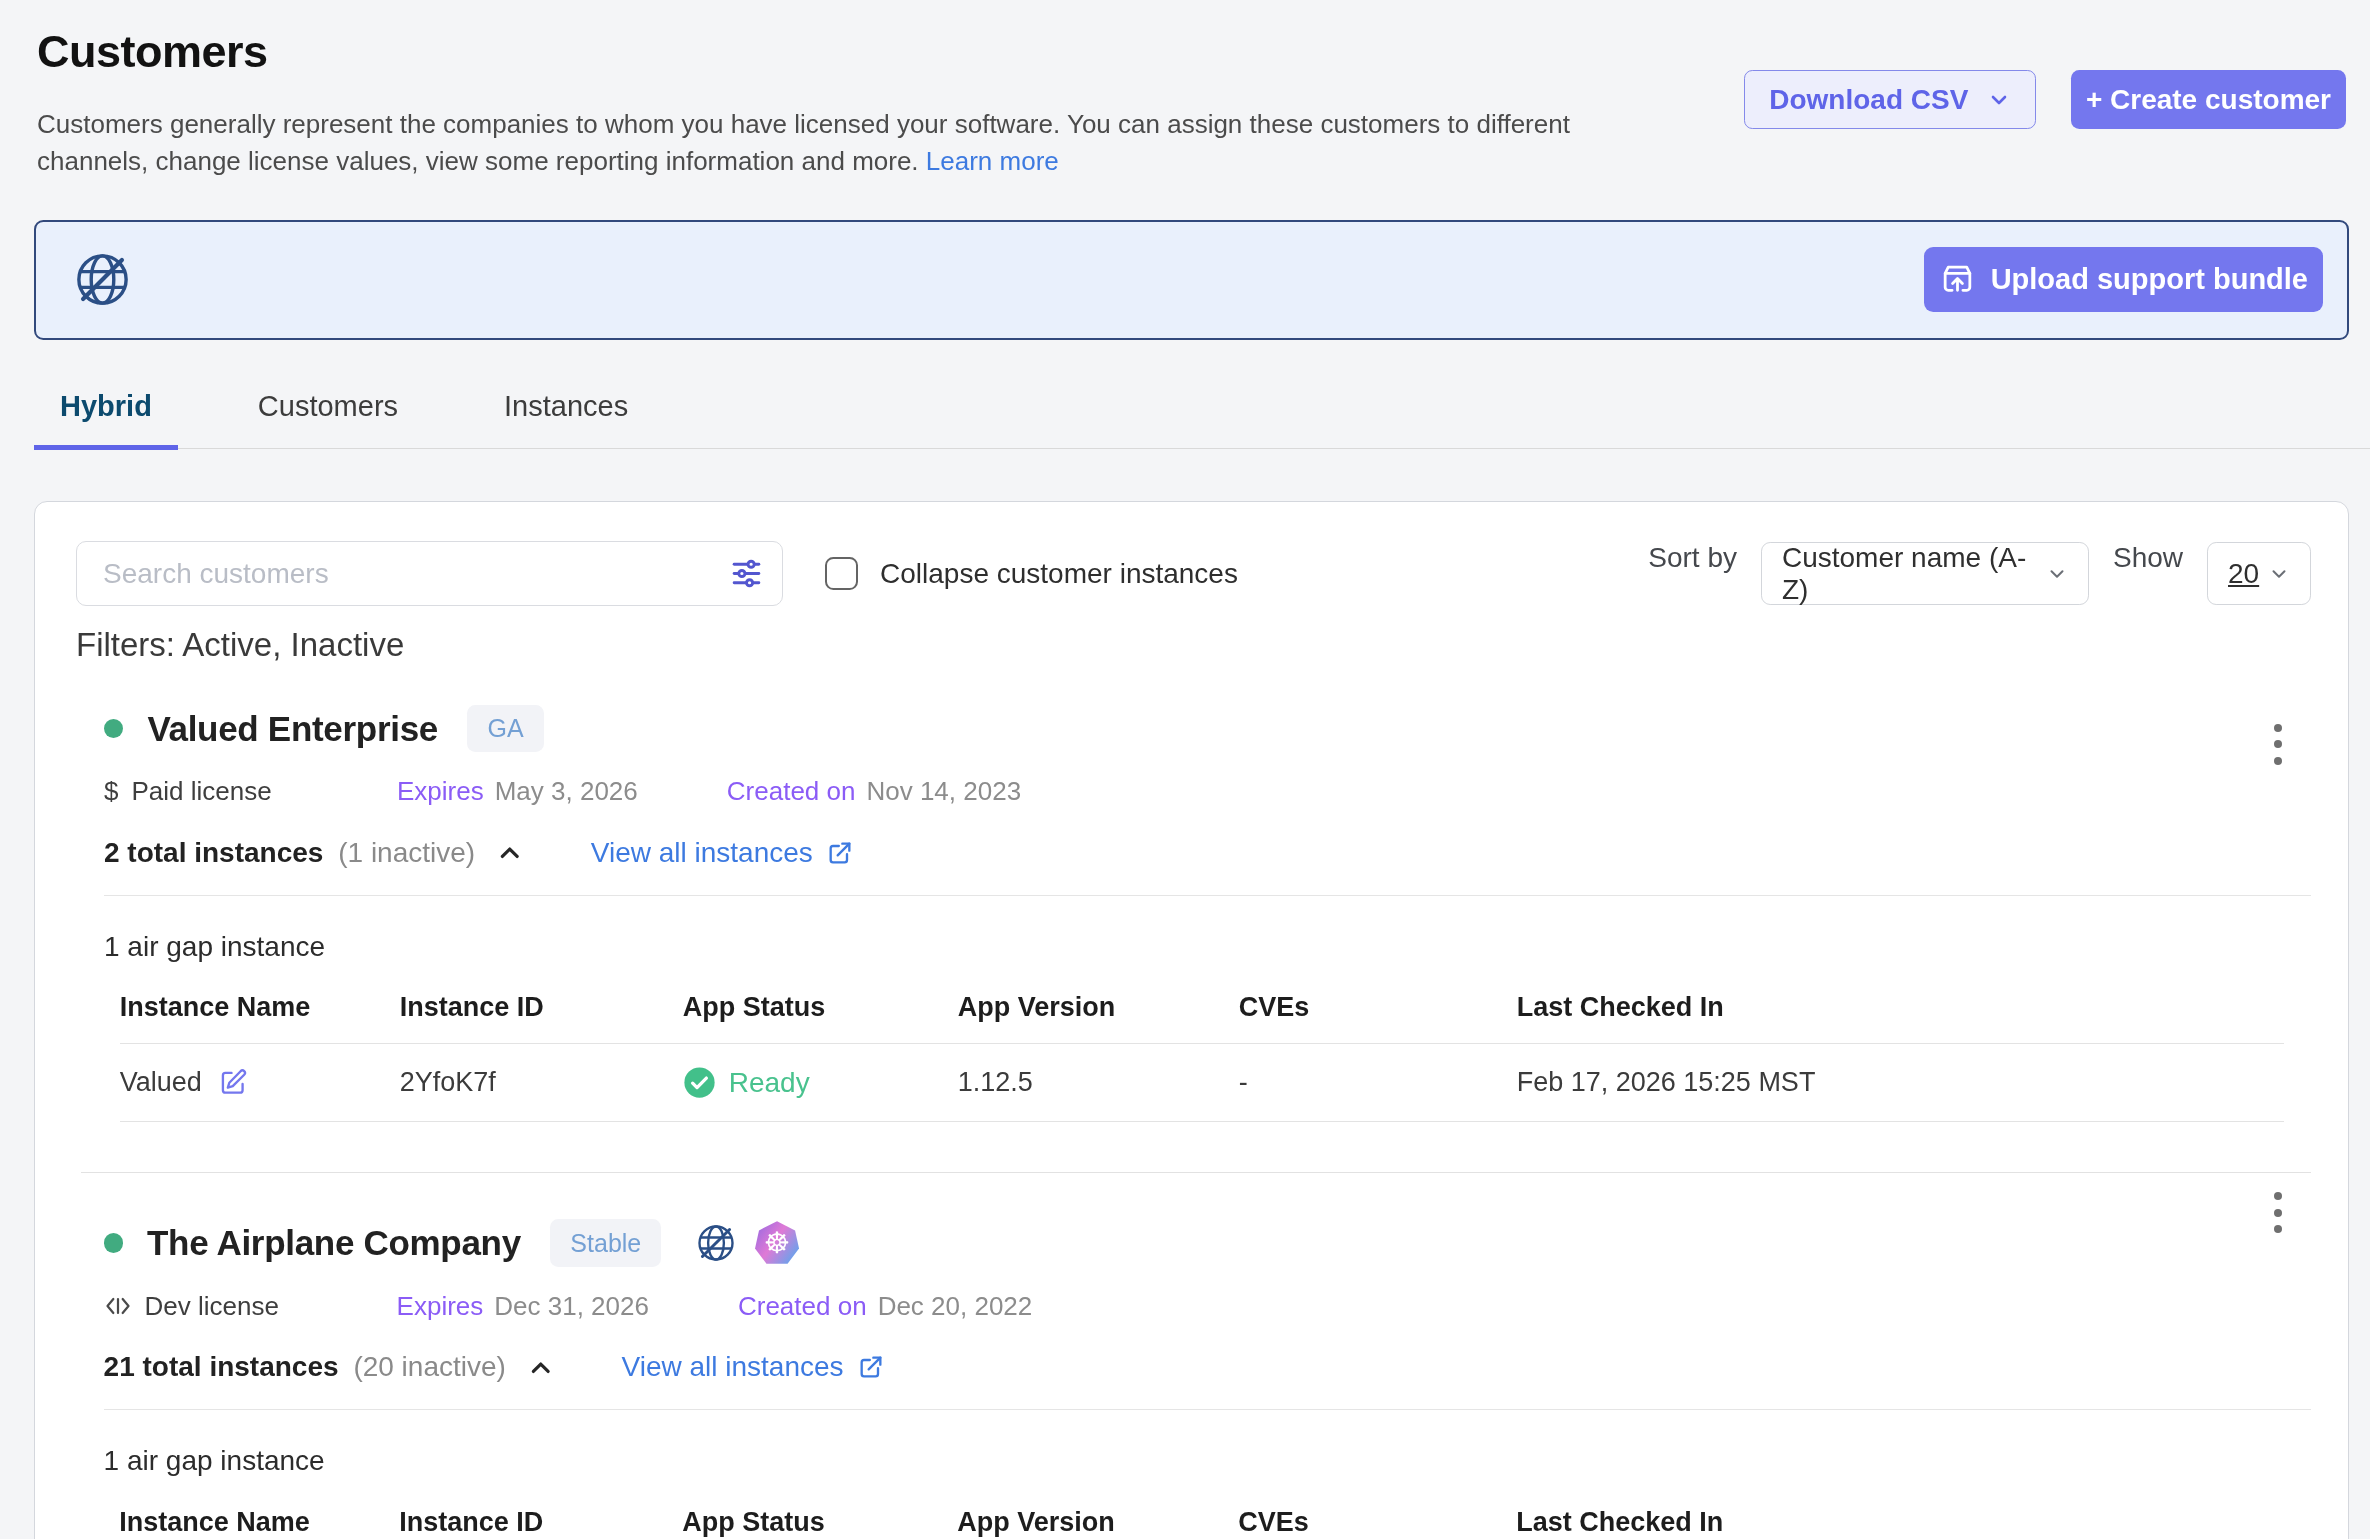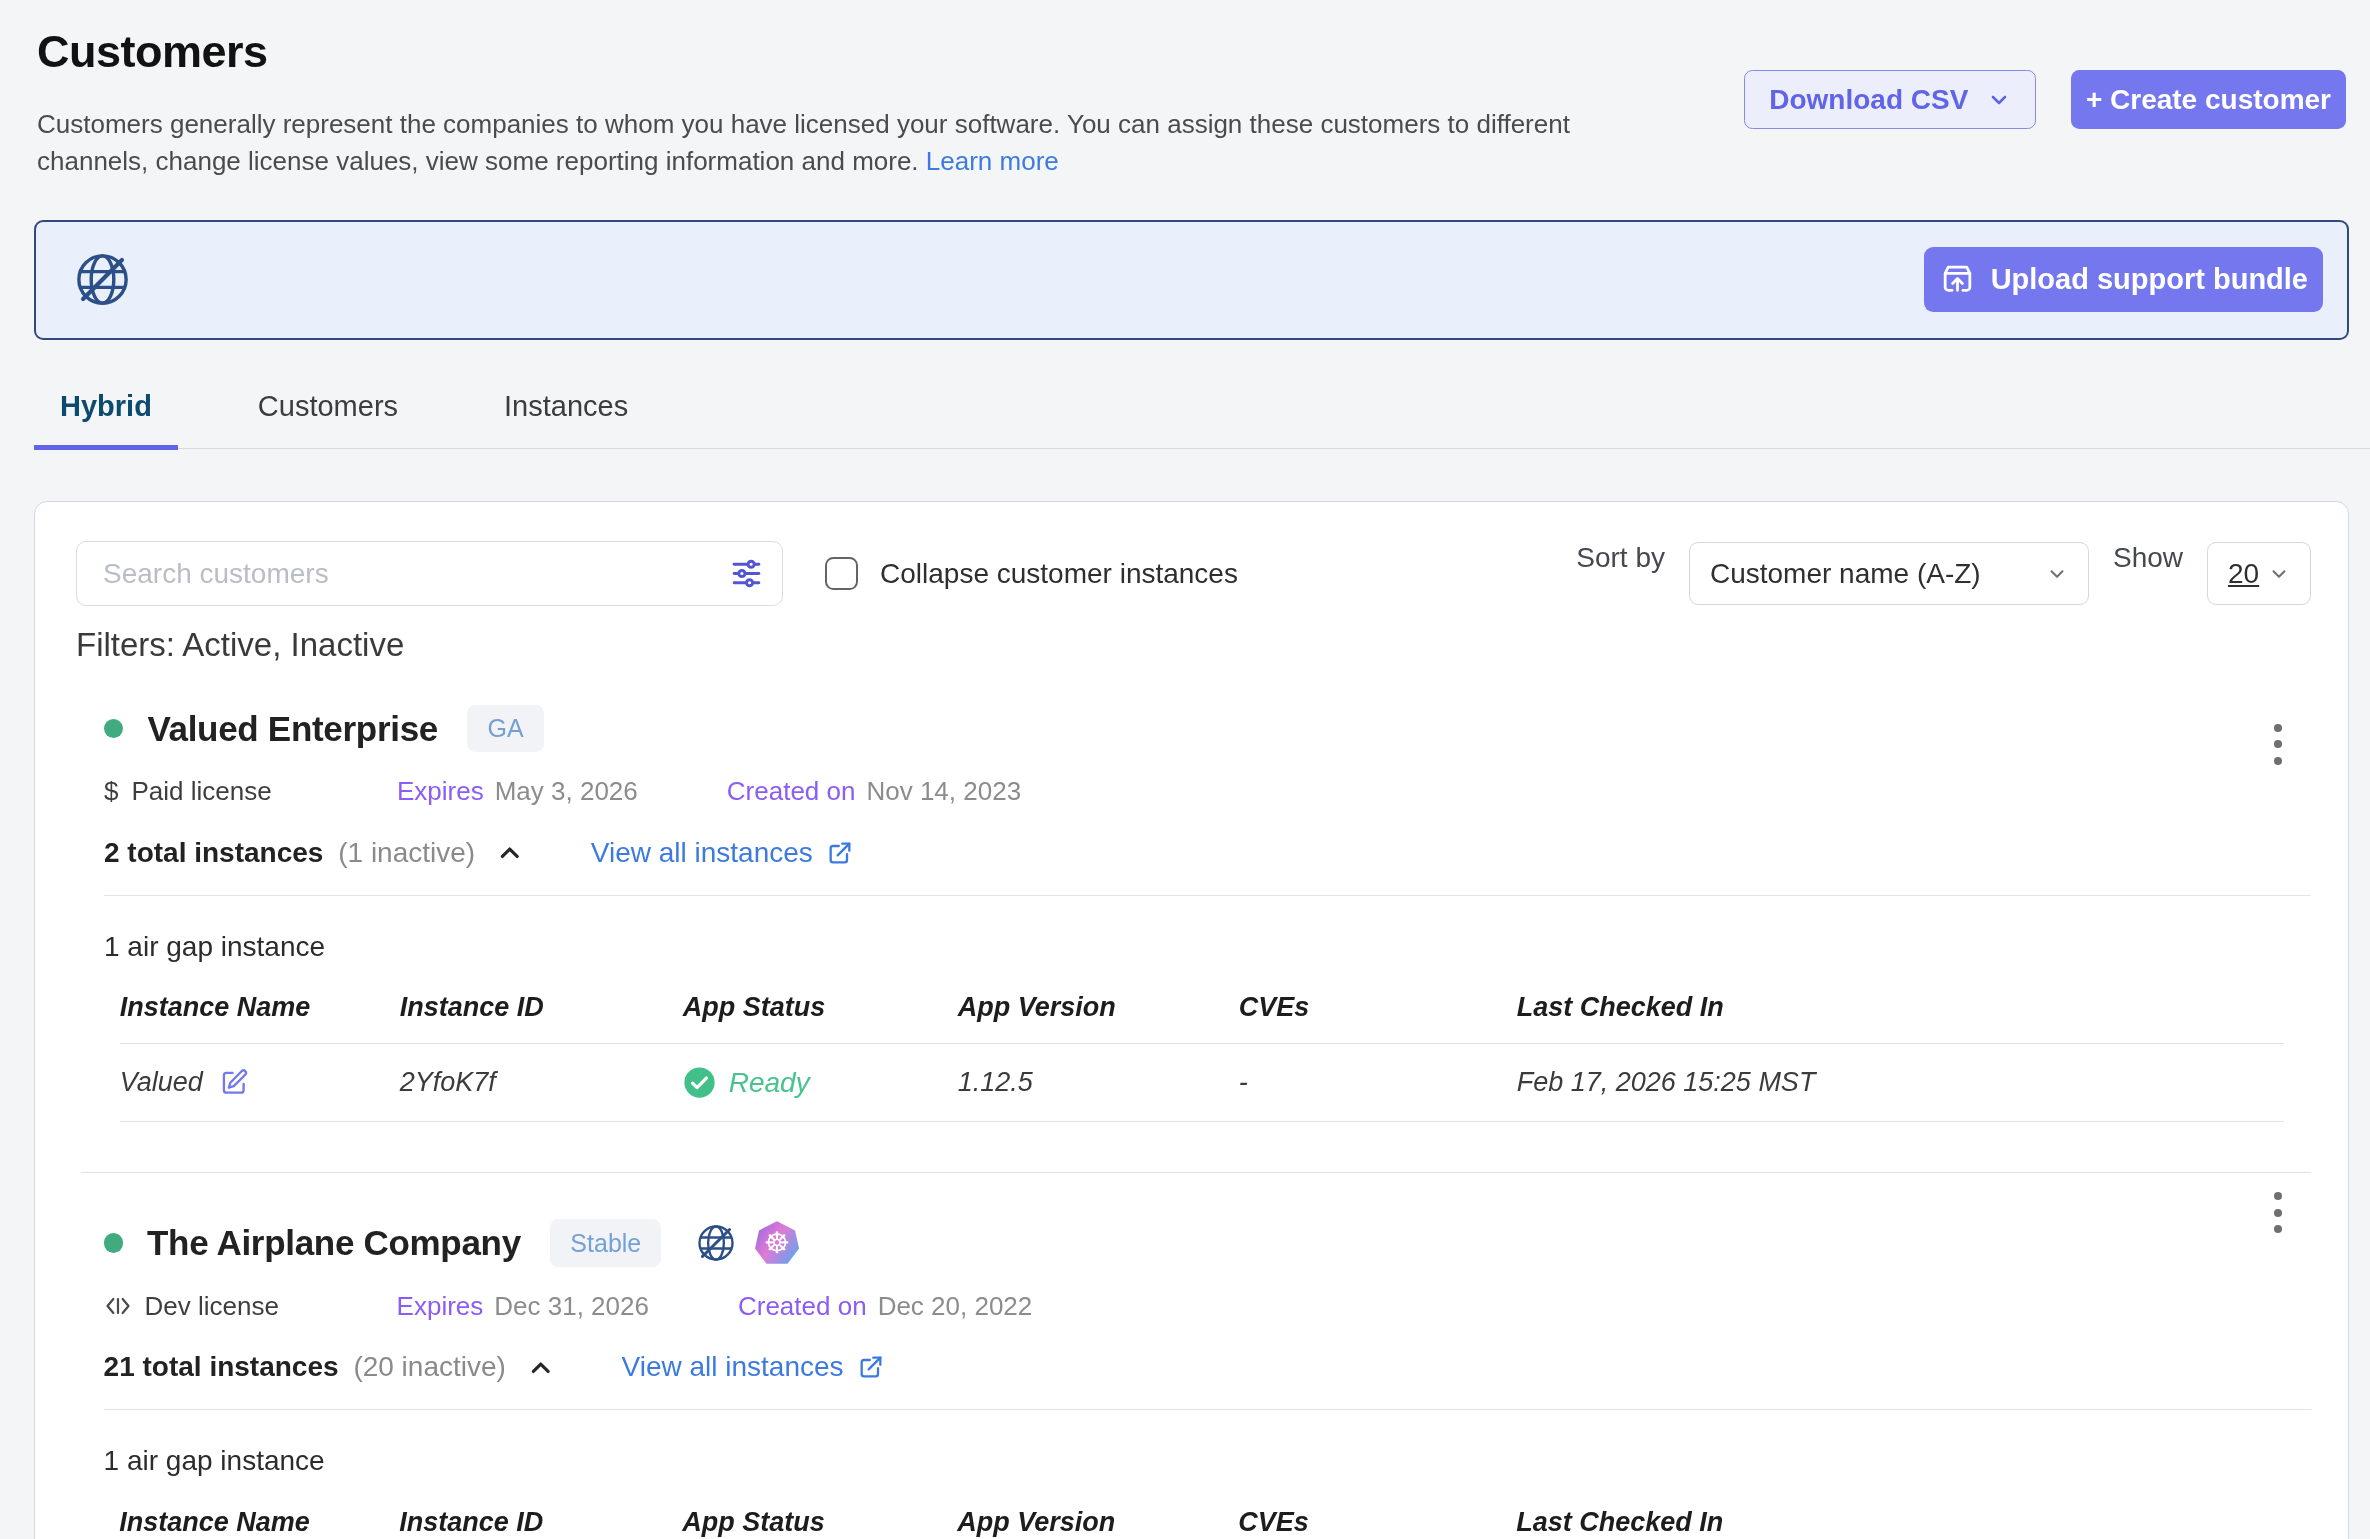--- a/index.html
+++ b/index.html
@@ -42,21 +42,21 @@
   .toolbar { display:flex; align-items:center; }
   .search { width:707px; height:65px; border:1.8px solid #dadce1; border-radius:10px; display:flex; align-items:center;
             padding:0 16.6px 0 24px; background:#fff; }
   .search input { border:none; outline:none; flex:1; font-size:28px; color:#333; background:transparent; font-family:"Liberation Sans", sans-serif; }
   .search input::placeholder { color:#b9bdc6; }
   .collapse { margin-left:42px; display:flex; align-items:center; gap:22px; font-size:28px; color:#2e2e2e; cursor:pointer; }
   .checkbox { width:33px; height:33px; border:2.8px solid #646464; border-radius:8.3px; background:#fff; }
   .sort-area { margin-left:auto; display:flex; align-items:flex-start; gap:24px; font-size:28px; color:#45484d; }
   .select { border:1.8px solid #d3d6db; border-radius:9.2px; height:63px; display:flex; align-items:center;
             justify-content:space-between; padding:0 20px; font-size:28px; color:#2f2f2f; background:#fff; cursor:pointer; }
-  .sort-select { width:400px; }
+  .sort-select { width:328px; }
   .show-select { width:104px;text-decoration:underline; }
 
   .filters-line { margin-top:20px; font-size:33px; color:#3a3a3a; }
 
   
   .customer { margin-top:41px; position:relative; padding-left:28px; }
   .customer.with-sep { margin-top:0; border-top:1.8px solid #e2e2e2; padding-top:46px; margin-left:4.6px; padding-left:23px; }
   .cust-head { display:flex; align-items:center; gap:24px; }
   .dot { width:19.4px; height:19.4px; border-radius:50%; background:#41ab80; flex:none; }
   .cust-name { font-size:35px; font-weight:700; color:#222; letter-spacing:-0.3px; }
@@ -78,21 +78,21 @@
   .inst-row { margin-top:29.5px; display:flex; align-items:center; gap:14.8px; font-size:28px; }
   .total { font-weight:700; color:#222; }
   .inactive { color:#8a8a8a; }
   .chev-up { margin-left:5.5px; cursor:pointer; }
   .view-all { margin-left:51px; color:#3d7ae0; display:flex; align-items:center; gap:13px; font-size:28px; cursor:pointer; text-decoration:none; }
 
   .block-divider { margin-top:26px; border-top:1.8px solid #e5e5e5; }
 
   .airgap-h { margin-top:35px; font-size:28px; color:#2c2c2c; font-weight:500; }
 
-  table.itable { margin:29.5px 0 0 15.7px; width:2164px; border-collapse:collapse;font-style:italic; }
+  table.itable { margin:29.5px 0 0 15.7px; width:2164px; border-collapse:collapse; }
   .itable th { text-align:left; font-size:27px; font-weight:700; color:#1d1d1d; padding:0 0 20px 0; border-bottom:1.8px solid #e3e3e3; }
   .itable td { font-size:27px; color:#3b3b3b; padding:22px 0; border-bottom:1.8px solid #e3e3e3; }
   .c1{width:280px;} .c2{width:283px;} .c3{width:275px;} .c4{width:281px;} .c5{width:278px;}
   .cell-name { display:flex; align-items:center; gap:16.6px; }
   .ready { display:flex; align-items:center; gap:13px; color:#49c28e; font-size:28px; }
   .dash { color:#9a9a9a; }
 </style>
 </head>
 <body>
 

